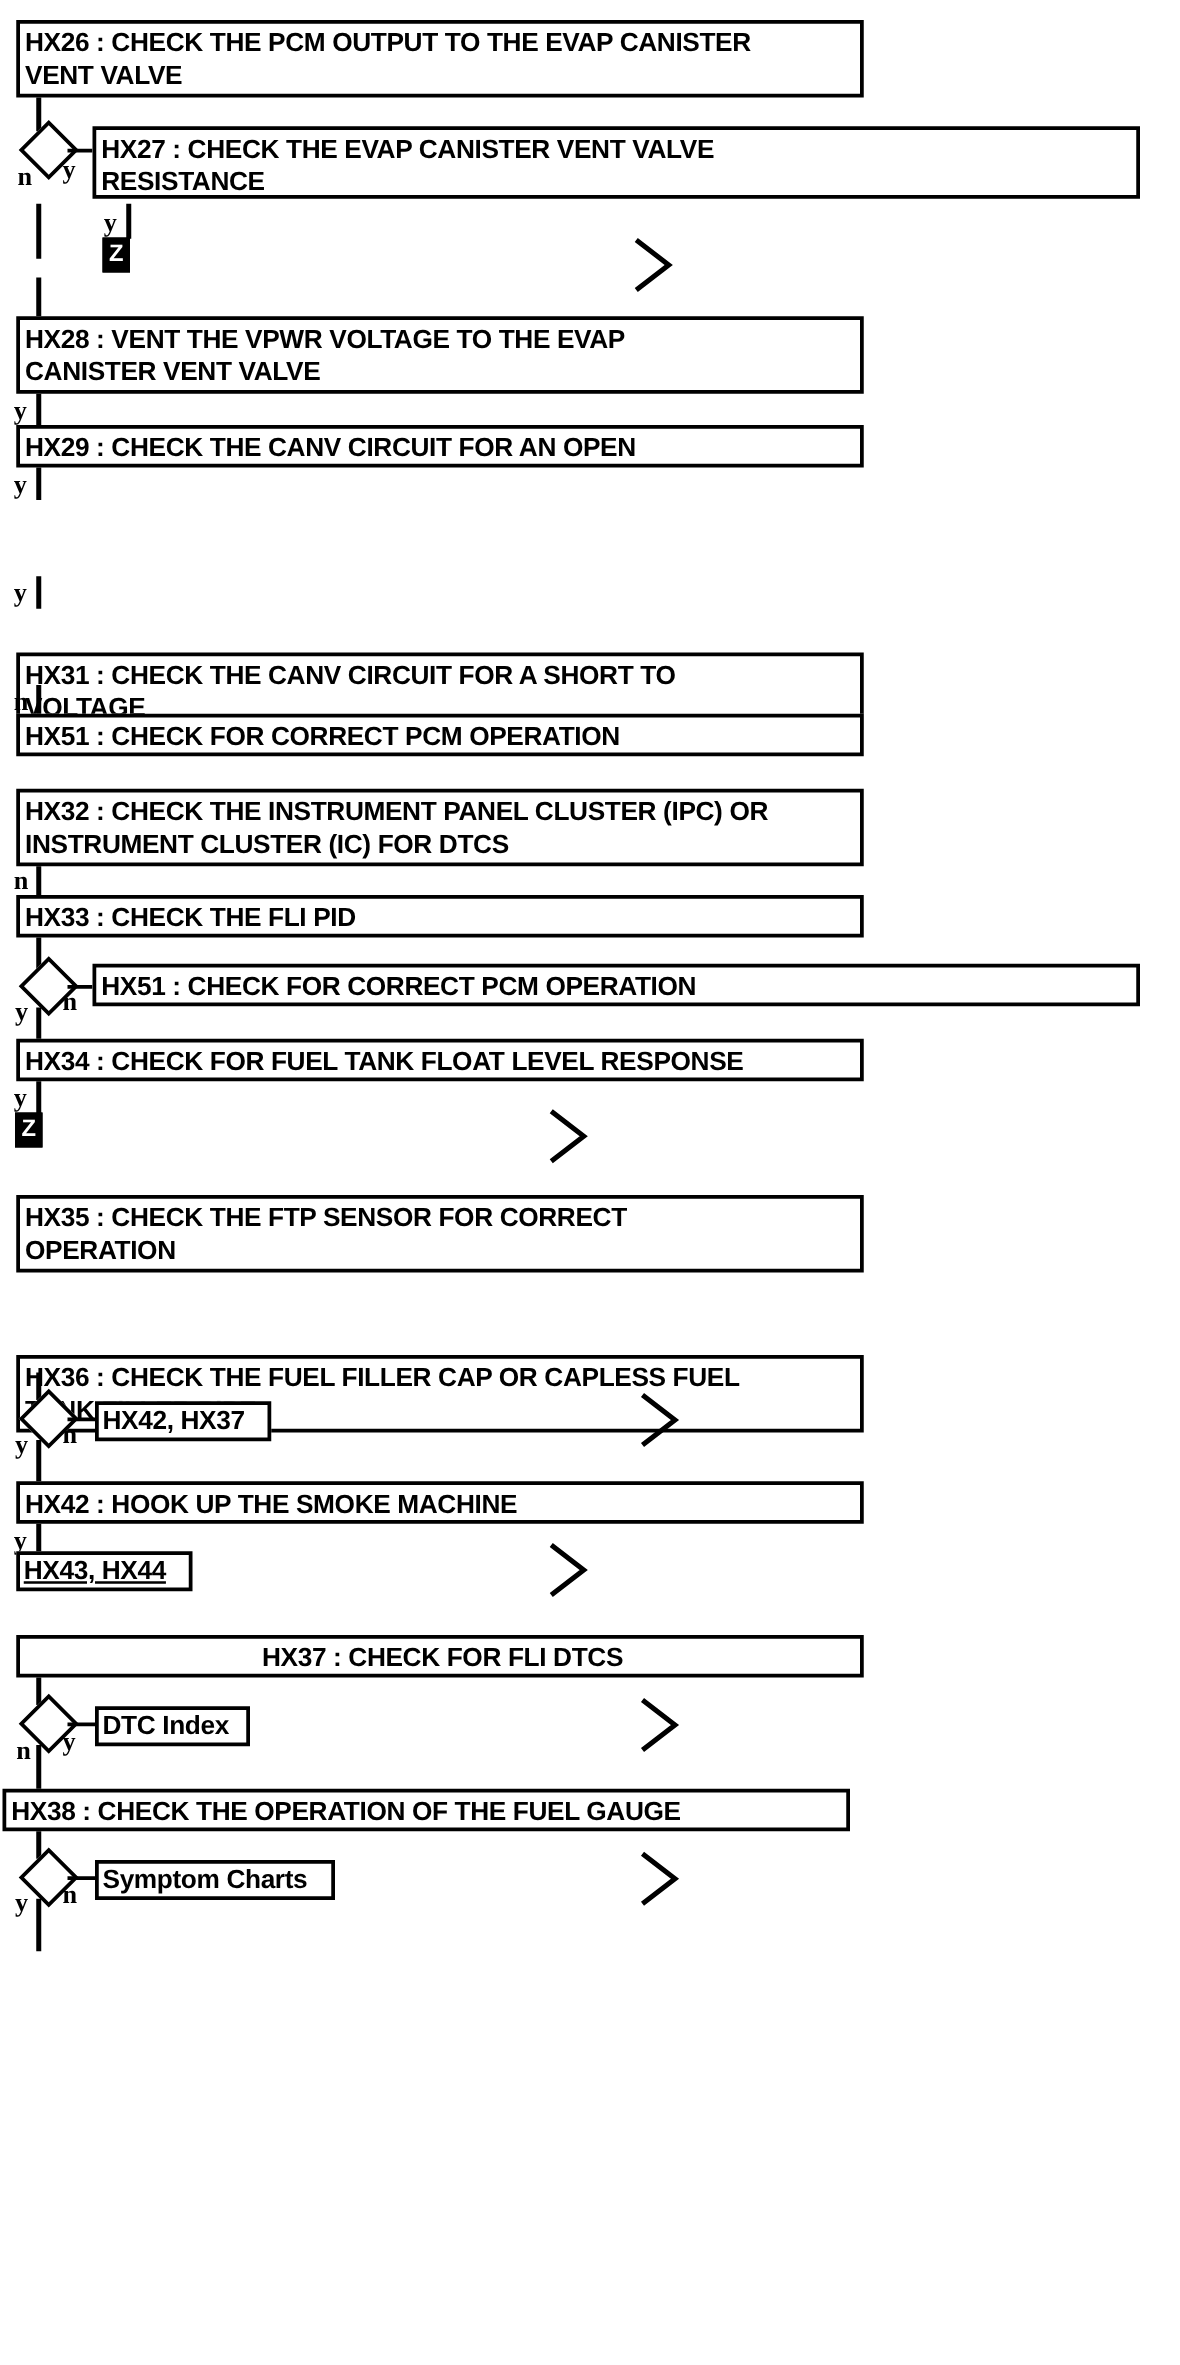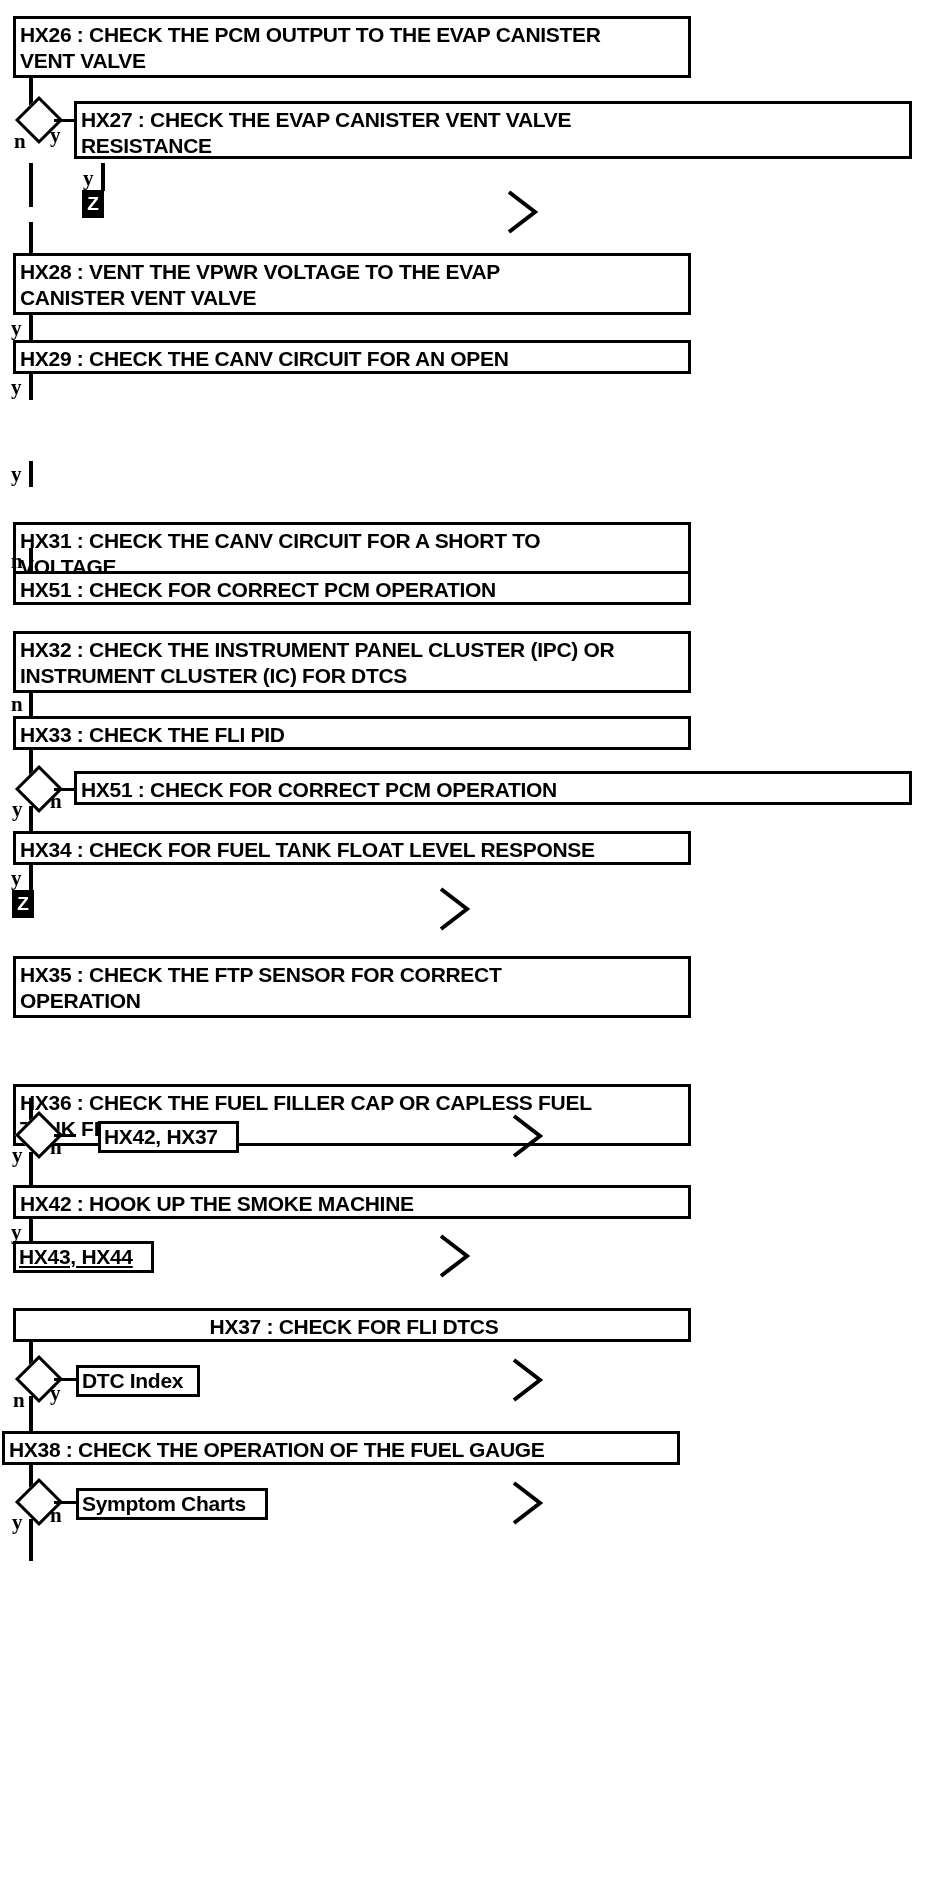--- a/index.html
+++ b/index.html
@@ -190,21 +190,21 @@
   <div class="step-box" style="left:13px; top:1036px; width:678px; height:62px;margin-top:48px;">HX36 : CHECK THE FUEL FILLER CAP OR CAPLESS FUEL
 TANK FILLER PIPE</div>
 
   <div class="vline" style="left:29px; top:1098px; height:22px;"></div>
 
   <div class="diamond" style="left:22px; top:1118px;"></div>
   <div class="branch-label" style="left:12px; top:1145px;">y</div>
   <div class="branch-label" style="left:50px; top:1137px;">n</div>
   <div class="hline" style="left:54px; top:1134px; width:22px;"></div>
 
-  <div class="ref-box" style="left:76px; top:1121px; width:141px; height:32px;margin-left:22px;">HX42, HX37</div>
+  <div class="ref-box" style="left:76px; top:1121px; width:141px; height:32px;">HX42, HX37</div>
 
   <div class="chevron" style="left:510px; top:1112px;">
     <svg viewBox="0 0 34 48" preserveAspectRatio="none" aria-hidden="true">
       <polyline points="4,4 30,24 4,44" fill="none" stroke="#000000" stroke-width="4"></polyline>
     </svg>
   </div>
 
   <div class="vline" style="left:29px; top:1152px; height:34px;"></div>
 
   <div class="step-box" style="left:13px; top:1185px; width:678px; height:34px;">HX42 : HOOK UP THE SMOKE MACHINE</div>

